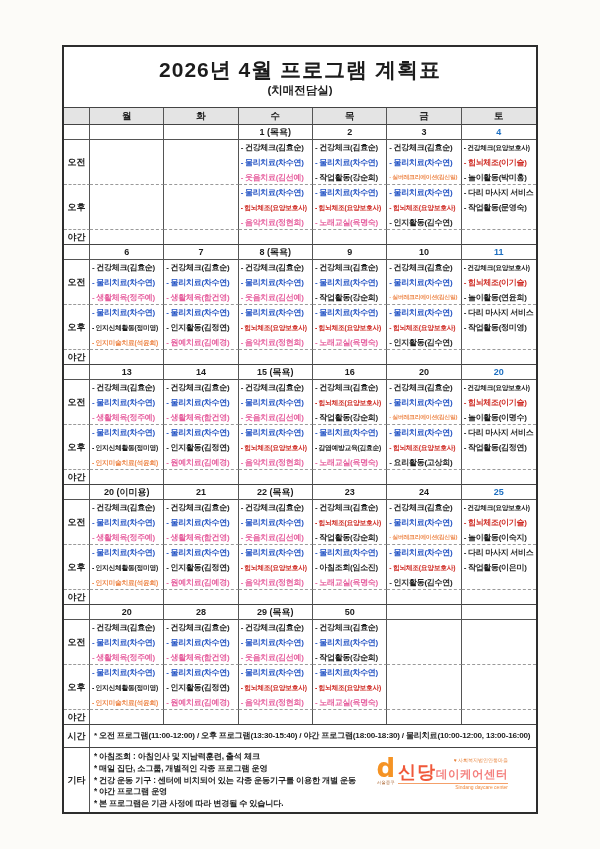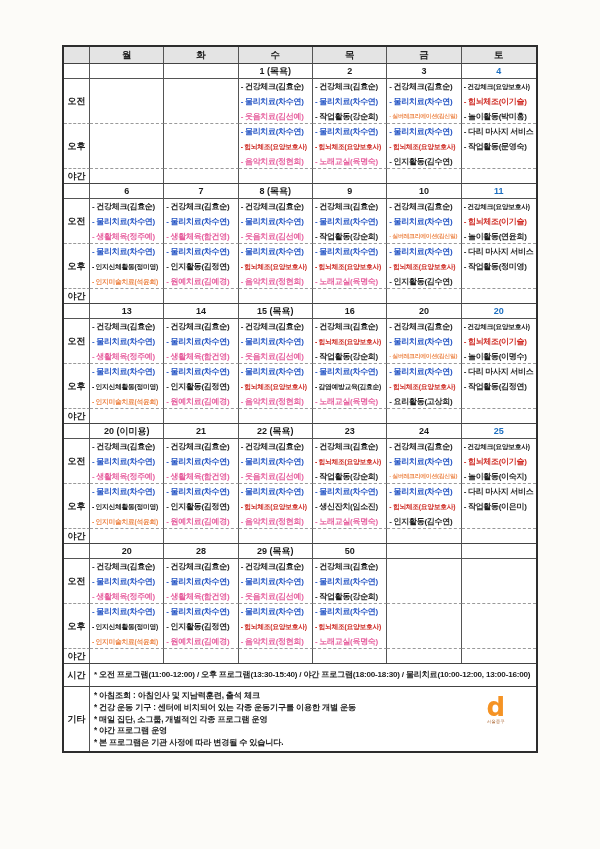--- a/index.html
+++ b/index.html
@@ -55,20 +55,24 @@
   #logoName{font-size:18px;font-weight:bold;color:#f0583a;letter-spacing:1px;}
   #logoSuffix{font-size:11.5px;font-weight:bold;color:#f4807e;letter-spacing:0.5px;}
   #logoEng{font-size:5px;color:#f08a3e;text-align:right;border-top:1px solid #f4a06a;line-height:7px;}
 </style>
 </head>
 <body>
 
 <div id="page">
   <div id="sheet">
 
+    <div id="titleBox">
+      <div class="t">2026년 4월 프로그램 계획표</div>
+      <div class="st">(치매전담실)</div>
+    </div>
 
     <div id="dayHeader" class="grid7">
         <div class="hc"></div>
         <div class="hc">월</div>
         <div class="hc">화</div>
         <div class="hc">수</div>
         <div class="hc">목</div>
         <div class="hc">금</div>
         <div class="hc lastcol">토</div>
       </div>
@@ -331,21 +335,21 @@
           </div>
           <div class="cell" style="grid-area: 4 / 4;"></div>
           <div class="cell dateCell rb-solid" style="grid-area: 1 / 5;">23</div>
           <div class="cell rb-dash" style="grid-area: 2 / 5;">
             <div class="pi" style="color: rgb(31, 31, 31);">- 건강체크(김효순)</div>
             <div class="pi s1" style="color: rgb(207, 43, 36);">- 힘뇌체조(요양보호사)</div>
             <div class="pi" style="color: rgb(31, 31, 31);">- 작업활동(강순희)</div>
           </div>
           <div class="cell rb-dash" style="grid-area: 3 / 5;">
             <div class="pi" style="color: rgb(35, 83, 196);">- 물리치료(차수연)</div>
-            <div class="pi" style="color: rgb(31, 31, 31);">- 생신잔치(임소진)</div>
+            <div class="pi" style="color: rgb(31, 31, 31);">- 아침조회(임소진)</div>
             <div class="pi" style="color: rgb(231, 96, 159);">- 노래교실(육명숙)</div>
           </div>
           <div class="cell" style="grid-area: 4 / 5;"></div>
           <div class="cell dateCell rb-solid" style="grid-area: 1 / 6;">24</div>
           <div class="cell rb-dash" style="grid-area: 2 / 6;">
             <div class="pi" style="color: rgb(31, 31, 31);">- 건강체크(김효순)</div>
             <div class="pi" style="color: rgb(35, 83, 196);">- 물리치료(차수연)</div>
             <div class="pi s2" style="color: rgb(238, 138, 78);">- 실버레크리에이션(김신일)</div>
           </div>
           <div class="cell rb-dash" style="grid-area: 3 / 6;">
@@ -433,28 +437,36 @@
     <div id="timeRow">
       <div class="lbl">시간</div>
       <div class="tv">* 오전 프로그램(11:00-12:00) / 오후 프로그램(13:30-15:40) / 야간 프로그램(18:00-18:30) / 물리치료(10:00-12:00, 13:00-16:00)</div>
     </div>
 
     <div id="etcRow">
       <div class="lbl">기타</div>
       <div id="etcContent">
         <div id="notesList">
             <div class="note">* 아침조회 : 아침인사 및 지남력훈련, 출석 체크</div>
+            <div class="note">* 매일 집단, 소그룹, 개별적인 각종 프로그램 운영</div>
             <div class="note">* 건강 운동 기구 : 센터에 비치되어 있는 각종 운동기구를 이용한 개별 운동</div>
-            <div class="note">* 매일 집단, 소그룹, 개별적인 각종 프로그램 운영</div>
             <div class="note">* 야간 프로그램 운영</div>
             <div class="note">* 본 프로그램은 기관 사정에 따라 변경될 수 있습니다.</div>
           </div>
         <div id="logo">
           <div id="logoBadge">
             <div id="logoD">d</div>
             <div id="logoRegion">서울중구</div>
           </div>
+          <div id="logoCol">
+            <div id="logoOrg"><span>♥</span> <span>사회복지법인안동마을</span></div>
+            <div id="logoMain">
+              <span id="logoName">신당</span>
+              <span id="logoSuffix">데이케어센터</span>
+            </div>
+            <div id="logoEng">Sindang daycare center</div>
+          </div>
         </div>
       </div>
     </div>
 
   </div>
 </div>
 
 </body></html>

